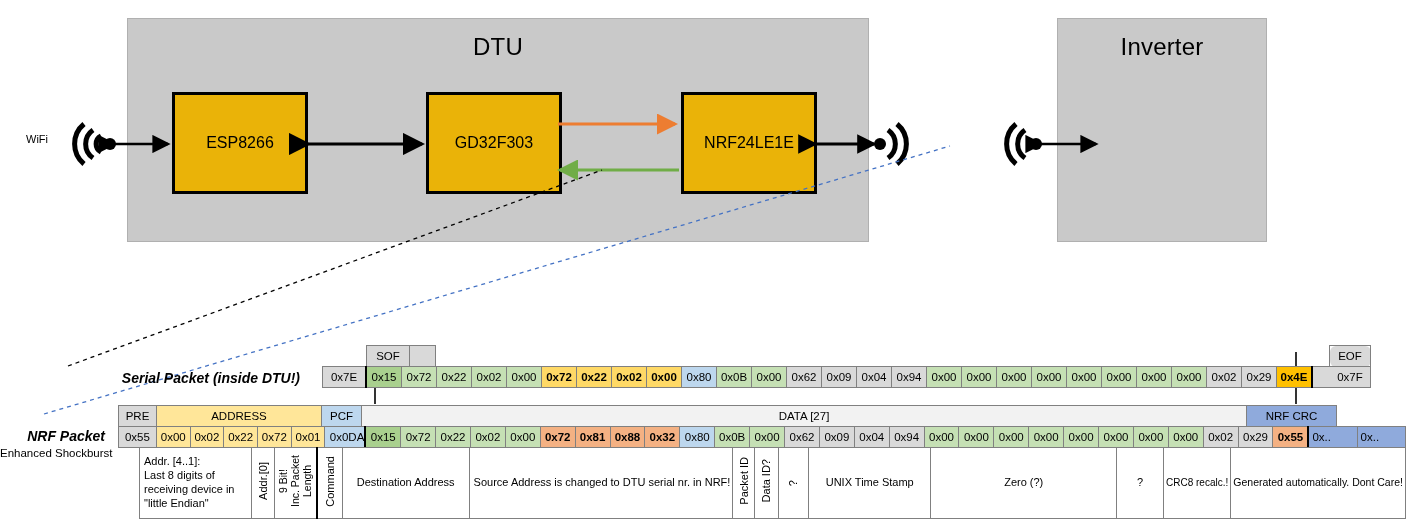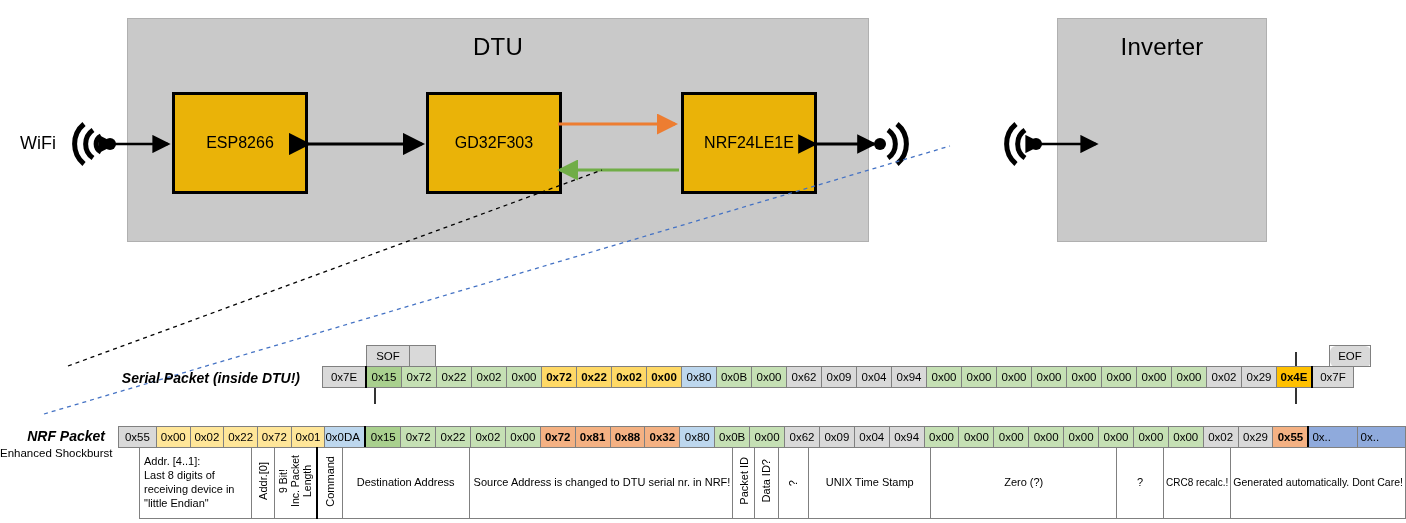--- a/index.html
+++ b/index.html
@@ -20,21 +20,21 @@
     position:absolute;background:#eab308;border:3px solid #000;
     display:flex;align-items:center;justify-content:center;
     font-size:16px;
   }
   #dtu-box{left:127px;top:18px;width:740px;height:222px;}
   #inv-box{left:1057px;top:18px;width:208px;height:222px;}
   #esp-chip{left:172px;top:92px;width:130px;height:96px;}
   #gd32-chip{left:426px;top:92px;width:130px;height:96px;}
   #nrf1-chip{left:681px;top:92px;width:130px;height:96px;}
   #nrf2-chip{left:1100px;top:92px;width:124px;height:96px;}
-  .wifi-label{position:absolute;font-size:18px;}
+  .wifi-label{position:absolute;font-size:11px;margin-left:6px;}
   svg.overlay{position:absolute;left:0;top:0;width:1406px;height:523px;pointer-events:none;}
 
   
   #packets{position:absolute;left:0;top:0;width:1406px;height:523px;}
   .row-label{
     position:absolute;font-size:14px;font-weight:bold;font-style:italic;
     text-align:right;white-space:nowrap;
   }
   .row-sublabel{
     position:absolute;font-size:11.5px;text-align:right;white-space:nowrap;
@@ -194,36 +194,47 @@
           <td class="c-green" style="width: 34px;">0x00</td>
           <td class="c-green" style="width: 34px;">0x00</td>
           <td class="c-green" style="width: 34px;">0x00</td>
           <td class="c-green" style="width: 34px;">0x00</td>
           <td class="c-green" style="width: 34px;">0x00</td>
           <td class="c-green" style="width: 34px;">0x00</td>
           <td class="c-green" style="width: 34px;">0x00</td>
           <td class="c-grey" style="width: 34px;">0x02</td>
           <td class="c-grey" style="width: 34px;">0x29</td>
           <td class="c-amber" style="width: 34px;">0x4E</td>
-          <td class="hdr thickleft" style="width: 40px;">0x7F</td>
+          <td class="hdr thickleft" style="width: 40px; padding-left: 17px;">0x7F</td>
         </tr>
     </tbody>
   </table>
 
+  <table class="tbl" id="nrf-header" style="left:118px;top:405px;">
+    <tbody>
+      <tr>
+        <td class="hdr" style="width:37px;">PRE</td>
+        <td class="hdr-addr" style="width:164px;">ADDRESS</td>
+        <td class="hdr-pcf" style="width:39px;">PCF</td>
+        <td class="hdr-data" style="width:884px;">DATA [27]</td>
+        <td class="hdr-crc" style="width:89px;">NRF CRC</td>
+      </tr>
+    </tbody>
+  </table>
 
   <table class="tbl" id="nrf-values" style="left:118px;top:426px;">
     <tbody>
       <tr id="nrf-value-row">
           <td class="hdr" style="width: 37px; text-align: center;">0x55</td>
           <td class="hdr-addr" style="width: 32.8px; text-align: center;">0x00</td>
           <td class="hdr-addr" style="width: 32.8px; text-align: center;">0x02</td>
           <td class="hdr-addr" style="width: 32.8px; text-align: center;">0x22</td>
           <td class="hdr-addr" style="width: 32.8px; text-align: center;">0x72</td>
           <td class="hdr-addr" style="width: 32.8px; text-align: center;">0x01</td>
-          <td class="hdr-pcf" style="width: 39px; text-align: left;">0x0DA</td>
+          <td class="hdr-pcf" style="width: 39px; text-align: right;">0x0DA</td>
           <td class="c-darkgreen thickleft" style="width: 34px; text-align: center;">0x15</td>
           <td class="c-green" style="width: 34px; text-align: center;">0x72</td>
           <td class="c-green" style="width: 34px; text-align: center;">0x22</td>
           <td class="c-green" style="width: 34px; text-align: center;">0x02</td>
           <td class="c-green" style="width: 34px; text-align: center;">0x00</td>
           <td class="c-salmon" style="width: 34px; text-align: center;">0x72</td>
           <td class="c-salmon" style="width: 34px; text-align: center;">0x81</td>
           <td class="c-salmon" style="width: 34px; text-align: center;">0x88</td>
           <td class="c-salmon" style="width: 34px; text-align: center;">0x32</td>
           <td class="c-blue" style="width: 34px; text-align: center;">0x80</td>

